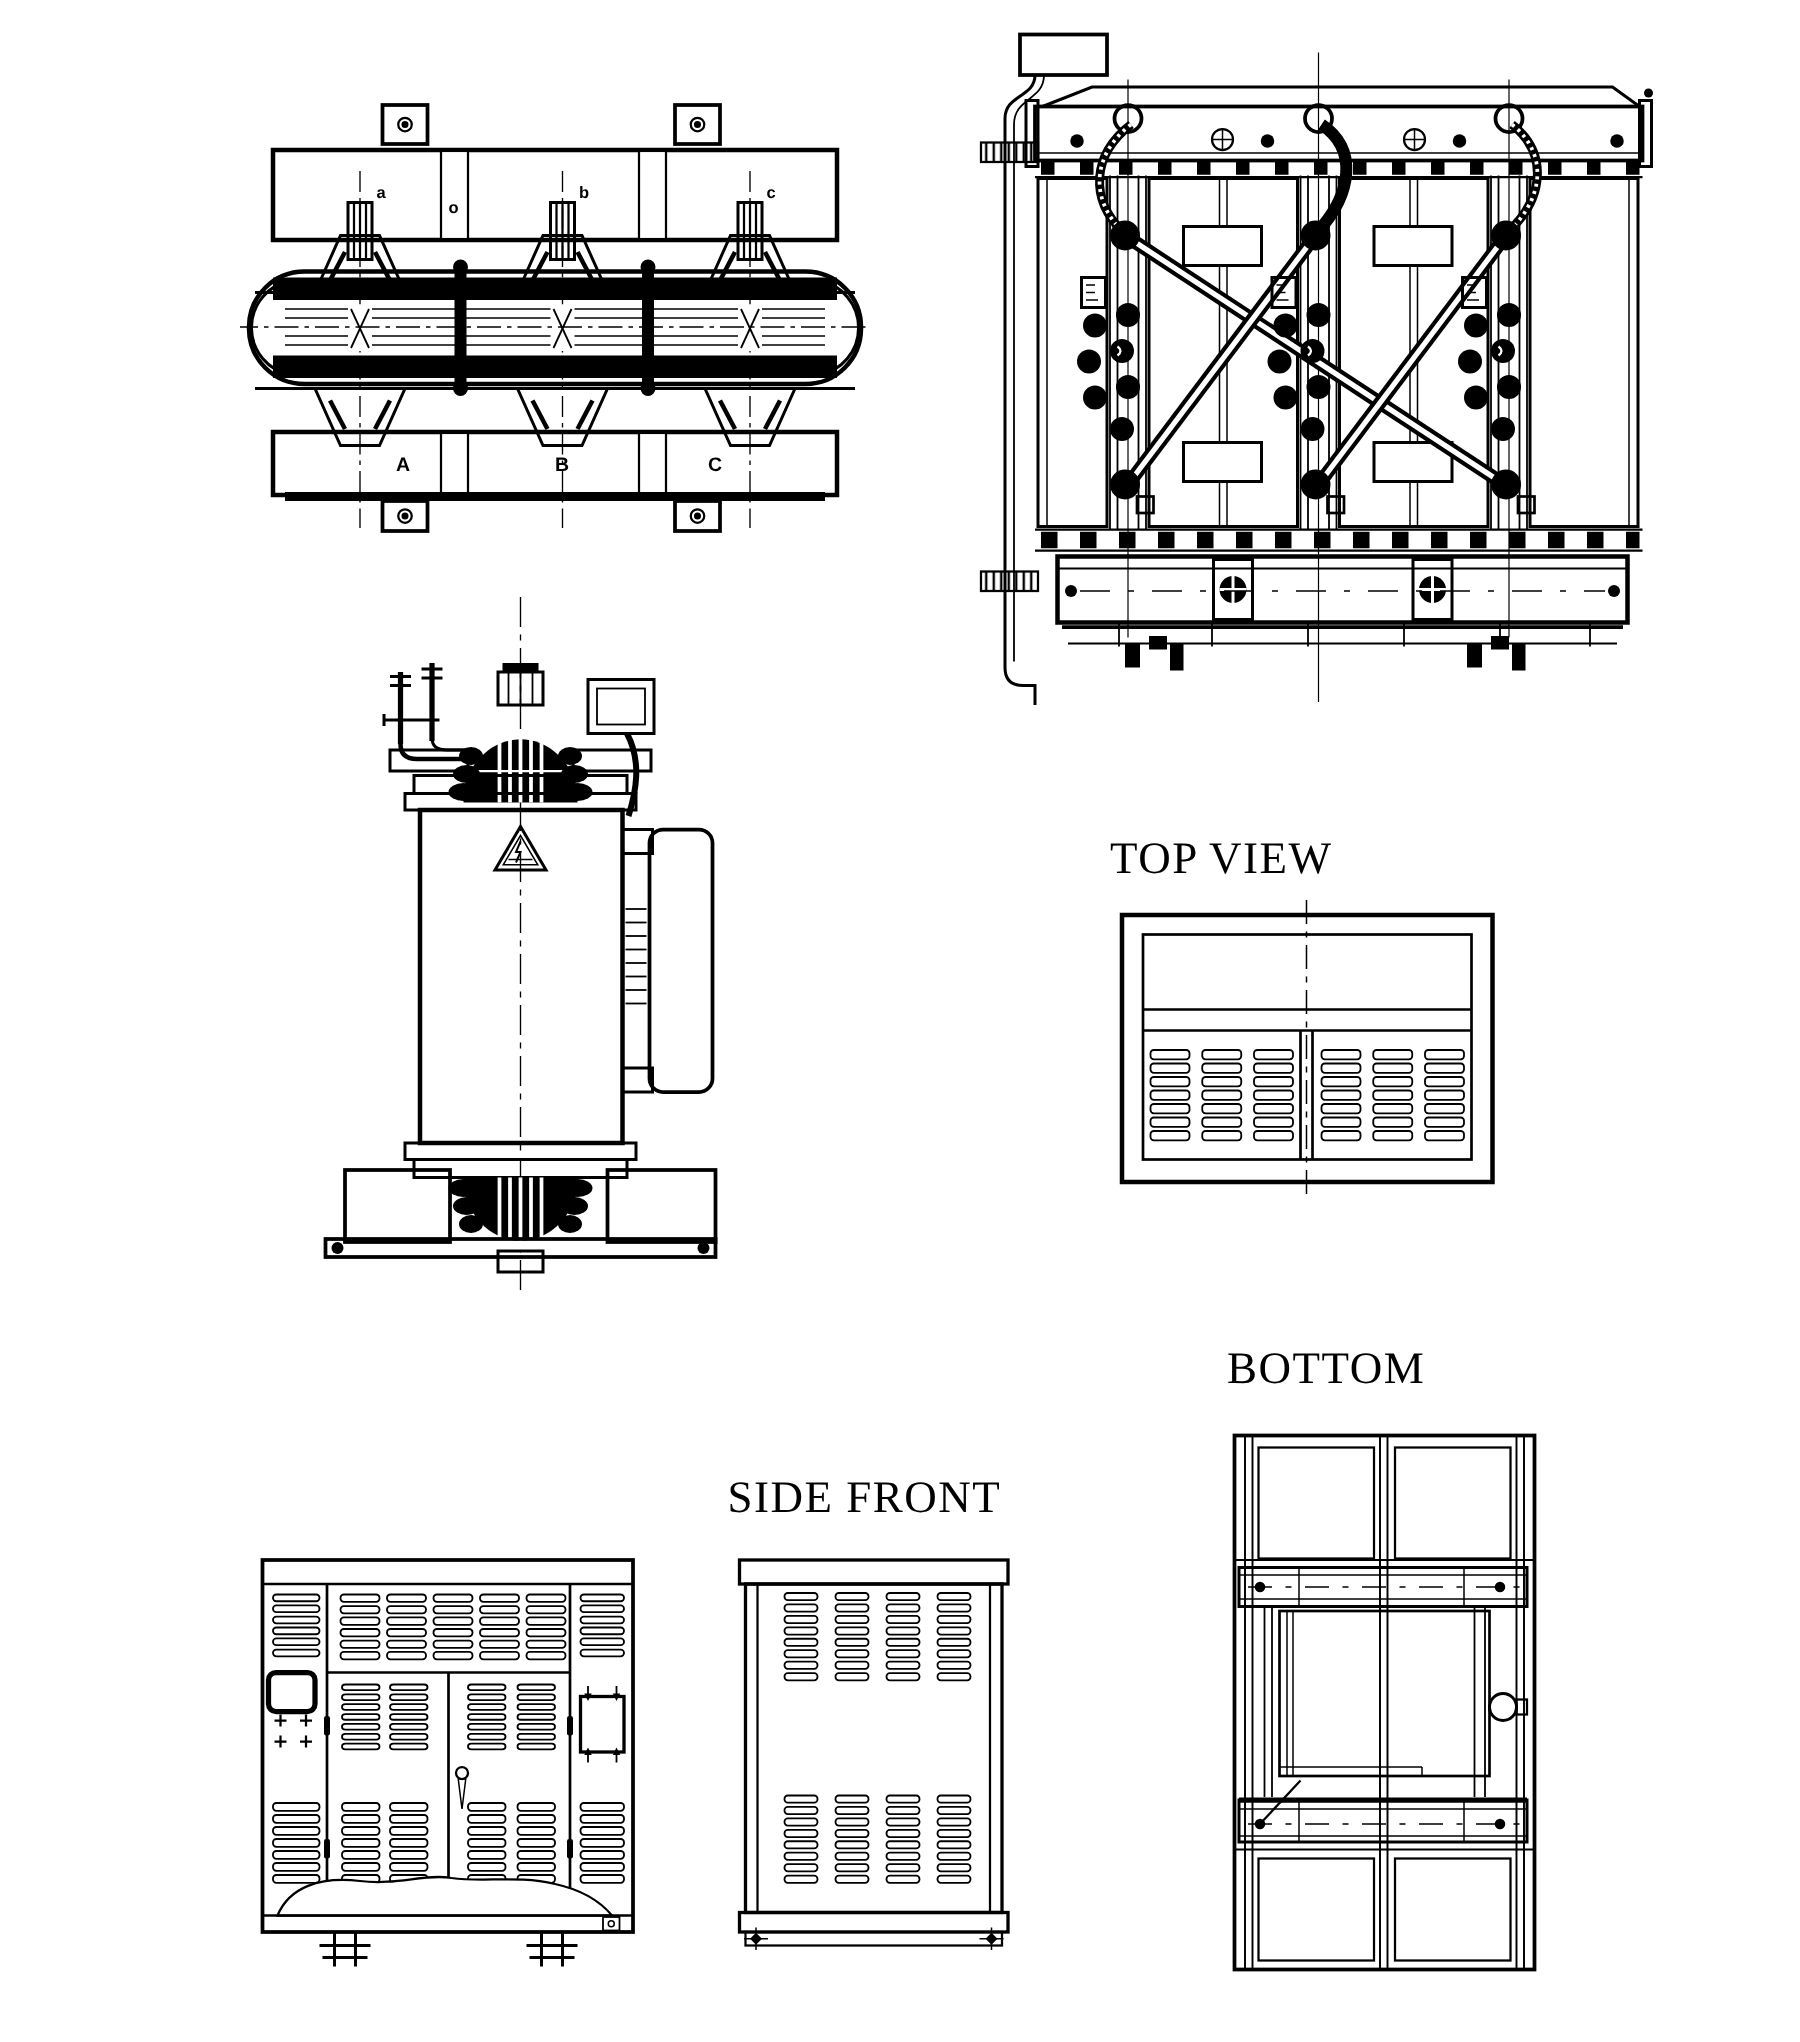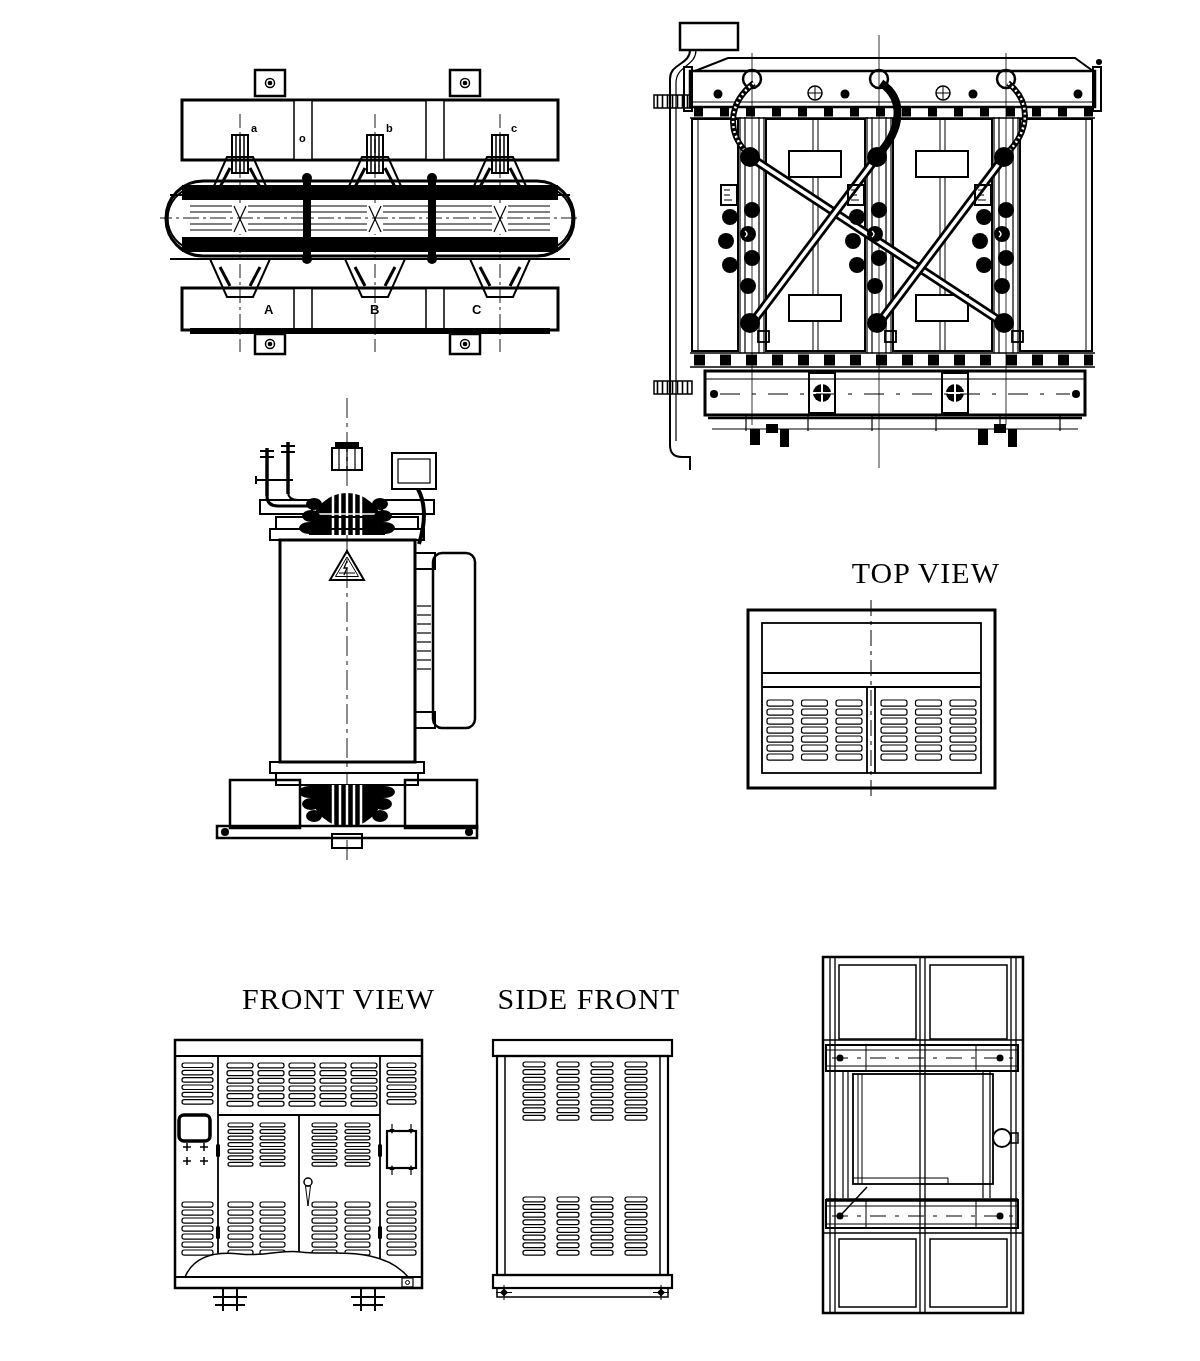--- a/index.html
+++ b/index.html
@@ -1,20 +1,20 @@
 <!DOCTYPE html>
 <html><head>
 <meta charset="utf-8">
 <style>
   html,body{margin:0;padding:0;background:#fff;}
   .canvas{position:relative;width:1200px;height:1361px;background:#fff;overflow:hidden;
           font-family:"Liberation Serif",serif;}
   .view{position:absolute;}
   .vh{position:absolute;font:400 30px/1.1 "Liberation Serif",serif;color:#000;
-      text-align:right;letter-spacing:1px;white-space:nowrap;}
+      text-align:left;letter-spacing:1px;white-space:nowrap;}
   .lab{font:bold 11px "Liberation Sans",sans-serif;fill:#000;stroke:none;}
   .lab2{font:bold 13px "Liberation Sans",sans-serif;fill:#000;stroke:none;}
   [data-louver-grid] rect{fill:#fff;stroke:#000;stroke-width:1.2;}
 </style>
 </head>
 <body>
 
 <div class="canvas">
 
   <svg class="view" style="left:160px;top:56px" width="420" height="300" viewBox="0 0 420 300">
@@ -498,20 +498,21 @@
           <rect x="210" y="122.0" width="26" height="6.2" rx="2.2"></rect>
           <rect x="210" y="131.0" width="26" height="6.2" rx="2.2"></rect>
           <rect x="210" y="140.0" width="26" height="6.2" rx="2.2"></rect>
           <rect x="210" y="149.0" width="26" height="6.2" rx="2.2"></rect>
           <rect x="210" y="158.0" width="26" height="6.2" rx="2.2"></rect>
         </g>
       <line x1="131" y1="4" x2="131" y2="200" stroke-dasharray="16 5 4 5" stroke-width="1"></line>
     </g>
   </svg>
 
+  <div class="vh" style="left:818px;top:896px;width:210px">BOTTOM</div>
 
   <svg class="view" style="left:818px;top:950px" width="210" height="368" viewBox="0 0 210 368">
     <g stroke="#000" fill="none" stroke-width="1.5">
       <rect x="5" y="7" width="200" height="356" stroke-width="2.5"></rect>
       <line x1="12" y1="7" x2="12" y2="363" stroke-width="1.3"></line>
         <line x1="17" y1="7" x2="17" y2="363" stroke-width="1.3"></line>
       <line x1="193" y1="7" x2="193" y2="363" stroke-width="1.3"></line>
         <line x1="198" y1="7" x2="198" y2="363" stroke-width="1.3"></line>
       <line x1="102" y1="7" x2="102" y2="363" stroke-width="1.3"></line>
       <line x1="107" y1="7" x2="107" y2="363" stroke-width="1.3"></line>
@@ -555,21 +556,20 @@
           <circle cx="182" cy="266" r="3.5" fill="#000" stroke="none"></circle>
         <line x1="14" y1="266" x2="196" y2="266" stroke-width="1" stroke-dasharray="16 9 4 9"></line>
         <line x1="22" y1="266" x2="49" y2="237" stroke-width="1.5"></line>
       </g>
       <line x1="5" y1="283" x2="205" y2="283" stroke-width="1.3"></line>
       <rect x="21" y="289" width="77" height="68" stroke-width="1.5"></rect>
       <rect x="112" y="289" width="77" height="68" stroke-width="1.5"></rect>
     </g>
   </svg>
 
-  <div class="vh" style="left:165px;top:982px;width:270px">FRONT VIEW</div>
 
   <svg class="view" style="left:165px;top:1030px" width="270" height="290" viewBox="0 0 270 290">
     <g stroke="#000" fill="none" stroke-width="1.5">
       <rect x="10" y="10" width="247" height="248" stroke-width="2.5"></rect>
       <line x1="10" y1="26" x2="257" y2="26" stroke-width="1.8"></line>
       <line x1="53" y1="26" x2="53" y2="247" stroke-width="1.8"></line>
       <line x1="215" y1="26" x2="215" y2="247" stroke-width="1.8"></line>
       <line x1="53" y1="85" x2="215" y2="85" stroke-width="1.8"></line>
       <line x1="134" y1="85" x2="134" y2="247" stroke-width="1.8"></line>
 

